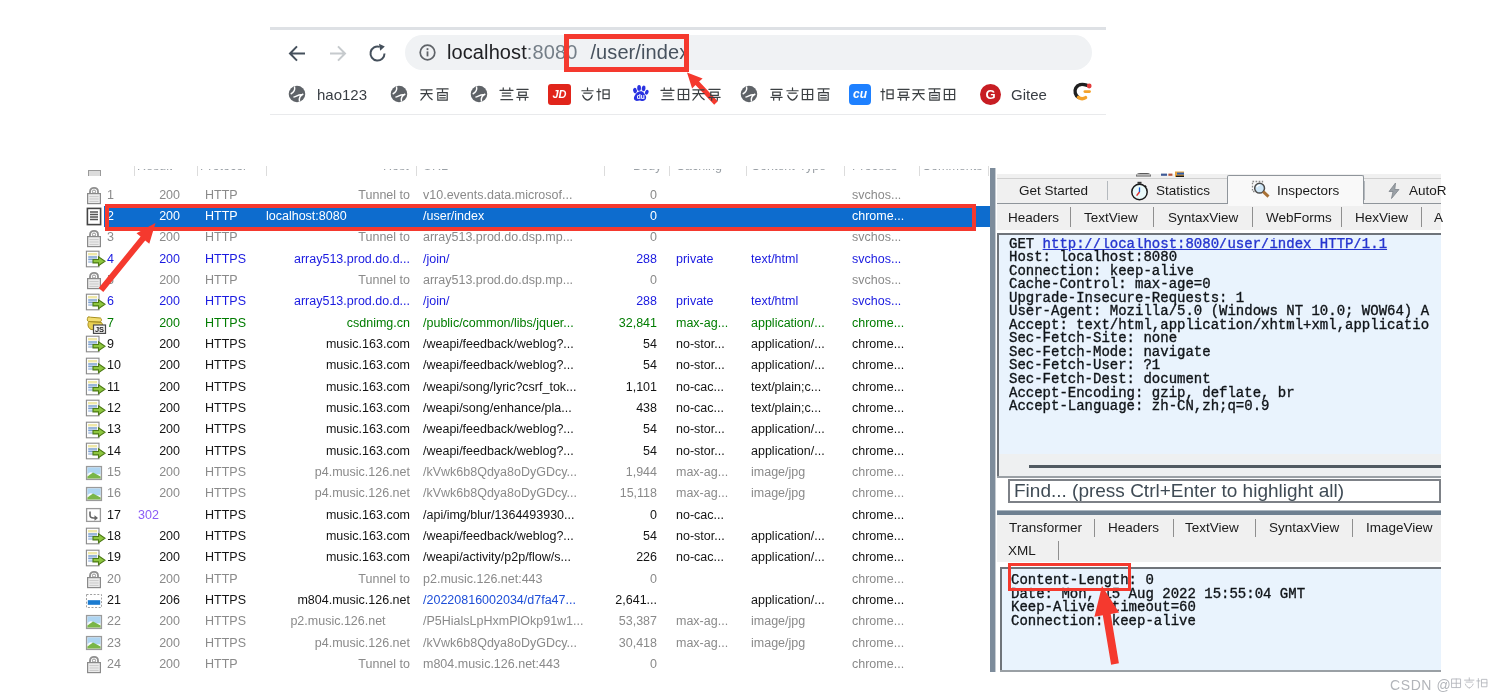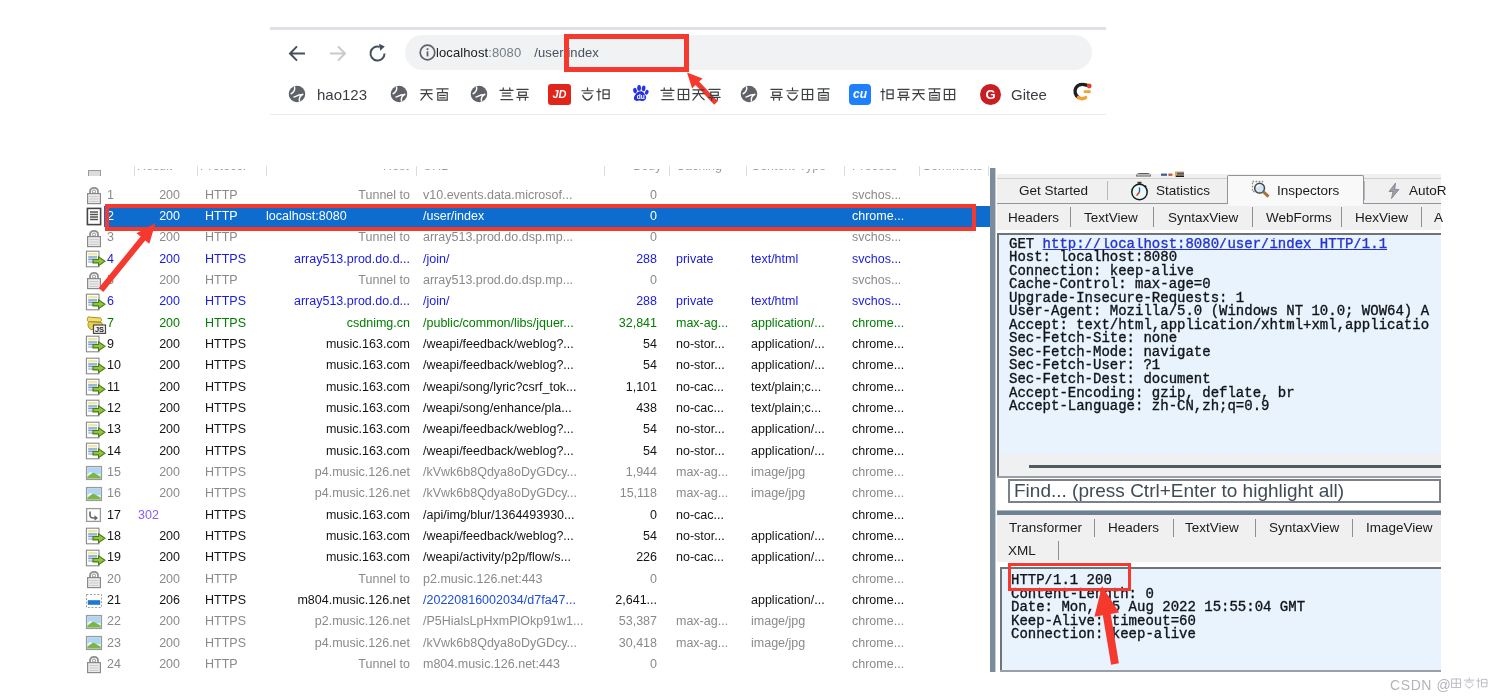--- a/index.html
+++ b/index.html
@@ -17,21 +17,21 @@
 <div class="ab" style="left:367px;top:43px"><svg width="21" height="21" viewBox="0 0 21 21">
 <path d="M17.5 10.5 A7 7 0 1 1 12.7 3.9" stroke="#45505c" stroke-width="2" fill="none"></path>
 <path d="M12 0.8 L17.8 3.6 L13.2 7.8 Z" fill="#45505c"></path>
 </svg></div>
 <div class="ab" style="left:405px;top:35px;width:687px;height:35px;border-radius:17.5px;background:#f0f2f4"></div>
 <div class="ab" style="left:419px;top:44px"><svg width="17" height="17" viewBox="0 0 17 17">
 <circle cx="8.5" cy="8.5" r="7.3" fill="none" stroke="#5f6368" stroke-width="1.7"></circle>
 <rect x="7.6" y="7.4" width="1.8" height="5" fill="#5f6368"></rect>
 <rect x="7.6" y="4.2" width="1.8" height="1.9" fill="#5f6368"></rect>
 </svg></div>
-<div class="ab" style="left:436px;top:35px;height:35px;line-height:35px;font-size:13px;letter-spacing:0.1px;white-space:nowrap"><span style="color:#202124">localhost</span><span style="color:#747e87">:8080</span><span style="display:inline-block;width:13px"></span><span style="color:#47525e">/user/index</span></div>
+<div class="ab" style="left:447px;top:35px;height:35px;line-height:35px;font-size:20px;letter-spacing:0.1px;white-space:nowrap"><span style="color:#202124">localhost</span><span style="color:#747e87">:8080</span><span style="display:inline-block;width:13px"></span><span style="color:#47525e">/user/index</span></div>
 <div class="ab" style="left:564px;top:33.5px;width:125px;height:38px;border:5.5px solid #f5392e;box-sizing:border-box"></div>
 <svg class="ab" style="left:650px;top:60px" width="90" height="50" viewBox="0 0 90 50">
       <polygon points="67.8,41.3 49.1,21.6 52.6,18.4 37.0,12.5 42.1,28.4 45.5,25.1 64.2,44.7" fill="#f5392e"></polygon>
     </svg>
 <svg style="position:absolute;left:288px;top:85px" width="18" height="18" viewBox="0 0 20 20">
       <circle cx="10" cy="10" r="9.2" fill="#5f6368"></circle>
       <path d="M3 10 C7 8 8 5 7.2 1.6 M17 10 C13 12 12 15 12.8 18.4 M6 13.5 C9 13 12 10 16 11" stroke="#fff" stroke-width="1.6" fill="none"></path>
     </svg>
 <div class="ab" style="left:317px;top:86px;height:17px;line-height:17px;font-size:15px;color:#393e44;">hao123</div>
 <svg style="position:absolute;left:390px;top:85px" width="18" height="18" viewBox="0 0 20 20">
@@ -456,21 +456,21 @@
 <div class="row" style="left:852px;top:590.0px;color:#141414">chrome...</div>
 <div class="ab" style="left:85px;top:613.1px"><svg width="18" height="18" viewBox="0 0 18 18">
 <rect x="1.6" y="2.6" width="14.8" height="12.8" fill="#fff" stroke="#9a9a9a" stroke-width="1.4"></rect>
 <rect x="2.4" y="3.4" width="13.2" height="7" fill="#aed5f2"></rect>
 <path d="M2.4 10.4 C5 7.5 7 7.5 9.5 10.4 Z" fill="#fdfdfd"></path>
 <path d="M2.4 12.6 L8 8.6 L15.6 12.6 V14.6 H2.4 Z" fill="#7ab648"></path>
 </svg></div>
 <div class="row" style="left:107px;top:611.3px;color:#8a8a8a">22</div>
 <div class="row" style="left:130px;top:611.3px;width:50px;text-align:right;color:#8a8a8a">200</div>
 <div class="row" style="left:205px;top:611.3px;color:#8a8a8a">HTTPS</div>
-<div class="row" style="left:266px;top:611.3px;width:144px;text-align:right;color:#8a8a8a">p2.music.126.net</div>
+<div class="row" style="left:266px;top:611.3px;width:144px;text-align:center;color:#8a8a8a">p2.music.126.net</div>
 <div class="row" style="left:423px;top:611.3px;color:#8a8a8a">/P5HialsLpHxmPlOkp91w1...</div>
 <div class="row" style="left:590px;top:611.3px;width:67px;text-align:right;color:#8a8a8a">53,387</div>
 <div class="row" style="left:676px;top:611.3px;color:#8a8a8a">max-ag...</div>
 <div class="row" style="left:751px;top:611.3px;color:#8a8a8a">image/jpg</div>
 <div class="row" style="left:852px;top:611.3px;color:#8a8a8a">chrome...</div>
 <div class="ab" style="left:85px;top:634.4px"><svg width="18" height="18" viewBox="0 0 18 18">
 <rect x="1.6" y="2.6" width="14.8" height="12.8" fill="#fff" stroke="#9a9a9a" stroke-width="1.4"></rect>
 <rect x="2.4" y="3.4" width="13.2" height="7" fill="#aed5f2"></rect>
 <path d="M2.4 10.4 C5 7.5 7 7.5 9.5 10.4 Z" fill="#fdfdfd"></path>
 <path d="M2.4 12.6 L8 8.6 L15.6 12.6 V14.6 H2.4 Z" fill="#7ab648"></path>
@@ -566,21 +566,21 @@
 <div class="ab" style="left:1269px;top:516px;height:23px;line-height:23px;font-size:13.5px;color:#1a1a1a;">SyntaxView</div>
 <div class="ab" style="left:1366px;top:516px;height:23px;line-height:23px;font-size:13.5px;color:#1a1a1a;">ImageView</div>
 <div class="ab" style="left:1094px;top:519px;width:1px;height:18px;background:#8f8f8f"></div>
 <div class="ab" style="left:1173px;top:519px;width:1px;height:18px;background:#8f8f8f"></div>
 <div class="ab" style="left:1255px;top:519px;width:1px;height:18px;background:#8f8f8f"></div>
 <div class="ab" style="left:1352px;top:519px;width:1px;height:18px;background:#8f8f8f"></div>
 <div class="ab" style="left:1008px;top:540px;height:22px;line-height:22px;font-size:13.5px;color:#1a1a1a;">XML</div>
 <div class="ab" style="left:1058px;top:541px;width:1px;height:19px;background:#8f8f8f"></div>
 <div class="ab" style="left:1000px;top:566.5px;width:441px;height:105.5px;background:#e9f3fd;border-top:2px solid #6f747a;border-left:2.5px solid #6f747a;box-sizing:border-box"></div>
 <div class="ab" style="left:1000px;top:670px;width:441px;height:1.5px;background:#9aa0a5"></div>
-<div class="ab mono" style="left:1011px;top:574px;width:430px;color:#101418;overflow:hidden"><div>HTTP/1.1 200</div><div>Content-Length: 0</div><div>Date: Mon, 15 Aug 2022 15:55:04 GMT</div><div>Keep-Alive: timeout=60</div><div>Connection: keep-alive</div></div>
+<div class="ab mono" style="left:1011px;top:574px;width:430px;color:#101418;overflow:hidden"><div>Content-Length: 0</div><div>Date: Mon, 15 Aug 2022 15:55:04 GMT</div><div>Keep-Alive: timeout=60</div><div>Connection: keep-alive</div></div>
 <div class="ab" style="left:1008px;top:562.5px;width:123px;height:28px;border:3.5px solid #f5392e;box-sizing:border-box"></div>
 <svg class="ab" style="left:1083px;top:580px" width="45" height="90" viewBox="0 0 45 90">
       <polygon points="35.9,83.3 27.7,33.9 36.1,32.6 19.0,6.0 11.4,36.7 19.8,35.3 28.1,84.7" fill="#f5392e"></polygon>
     </svg>
 <div class="ab" style="left:1390px;top:676px;height:18px;line-height:18px;font-size:14px;letter-spacing:0.6px;color:#b2b5ba">CSDN @</div>
 <svg style="position:absolute;left:1450px;top:677px" width="12.5" height="12.5" viewBox="0 0 16 16">
       <path d="M2.5 2.5 H13.5 V13.5 H2.5 Z M2.5 8 H13.5 M8 2.5 V13.5" stroke="#b2b5ba" stroke-width="1.1" fill="none" stroke-linecap="round"></path>
     </svg>
     <svg style="position:absolute;left:1462.8px;top:677px" width="12.5" height="12.5" viewBox="0 0 16 16">
       <path d="M8 1 V4 M2 4 H14 M4 6.5 H12 M3 9 C4 12 6 13.5 8 14 M13 9 C12 12 10 13.5 8 14" stroke="#b2b5ba" stroke-width="1.1" fill="none" stroke-linecap="round"></path>

